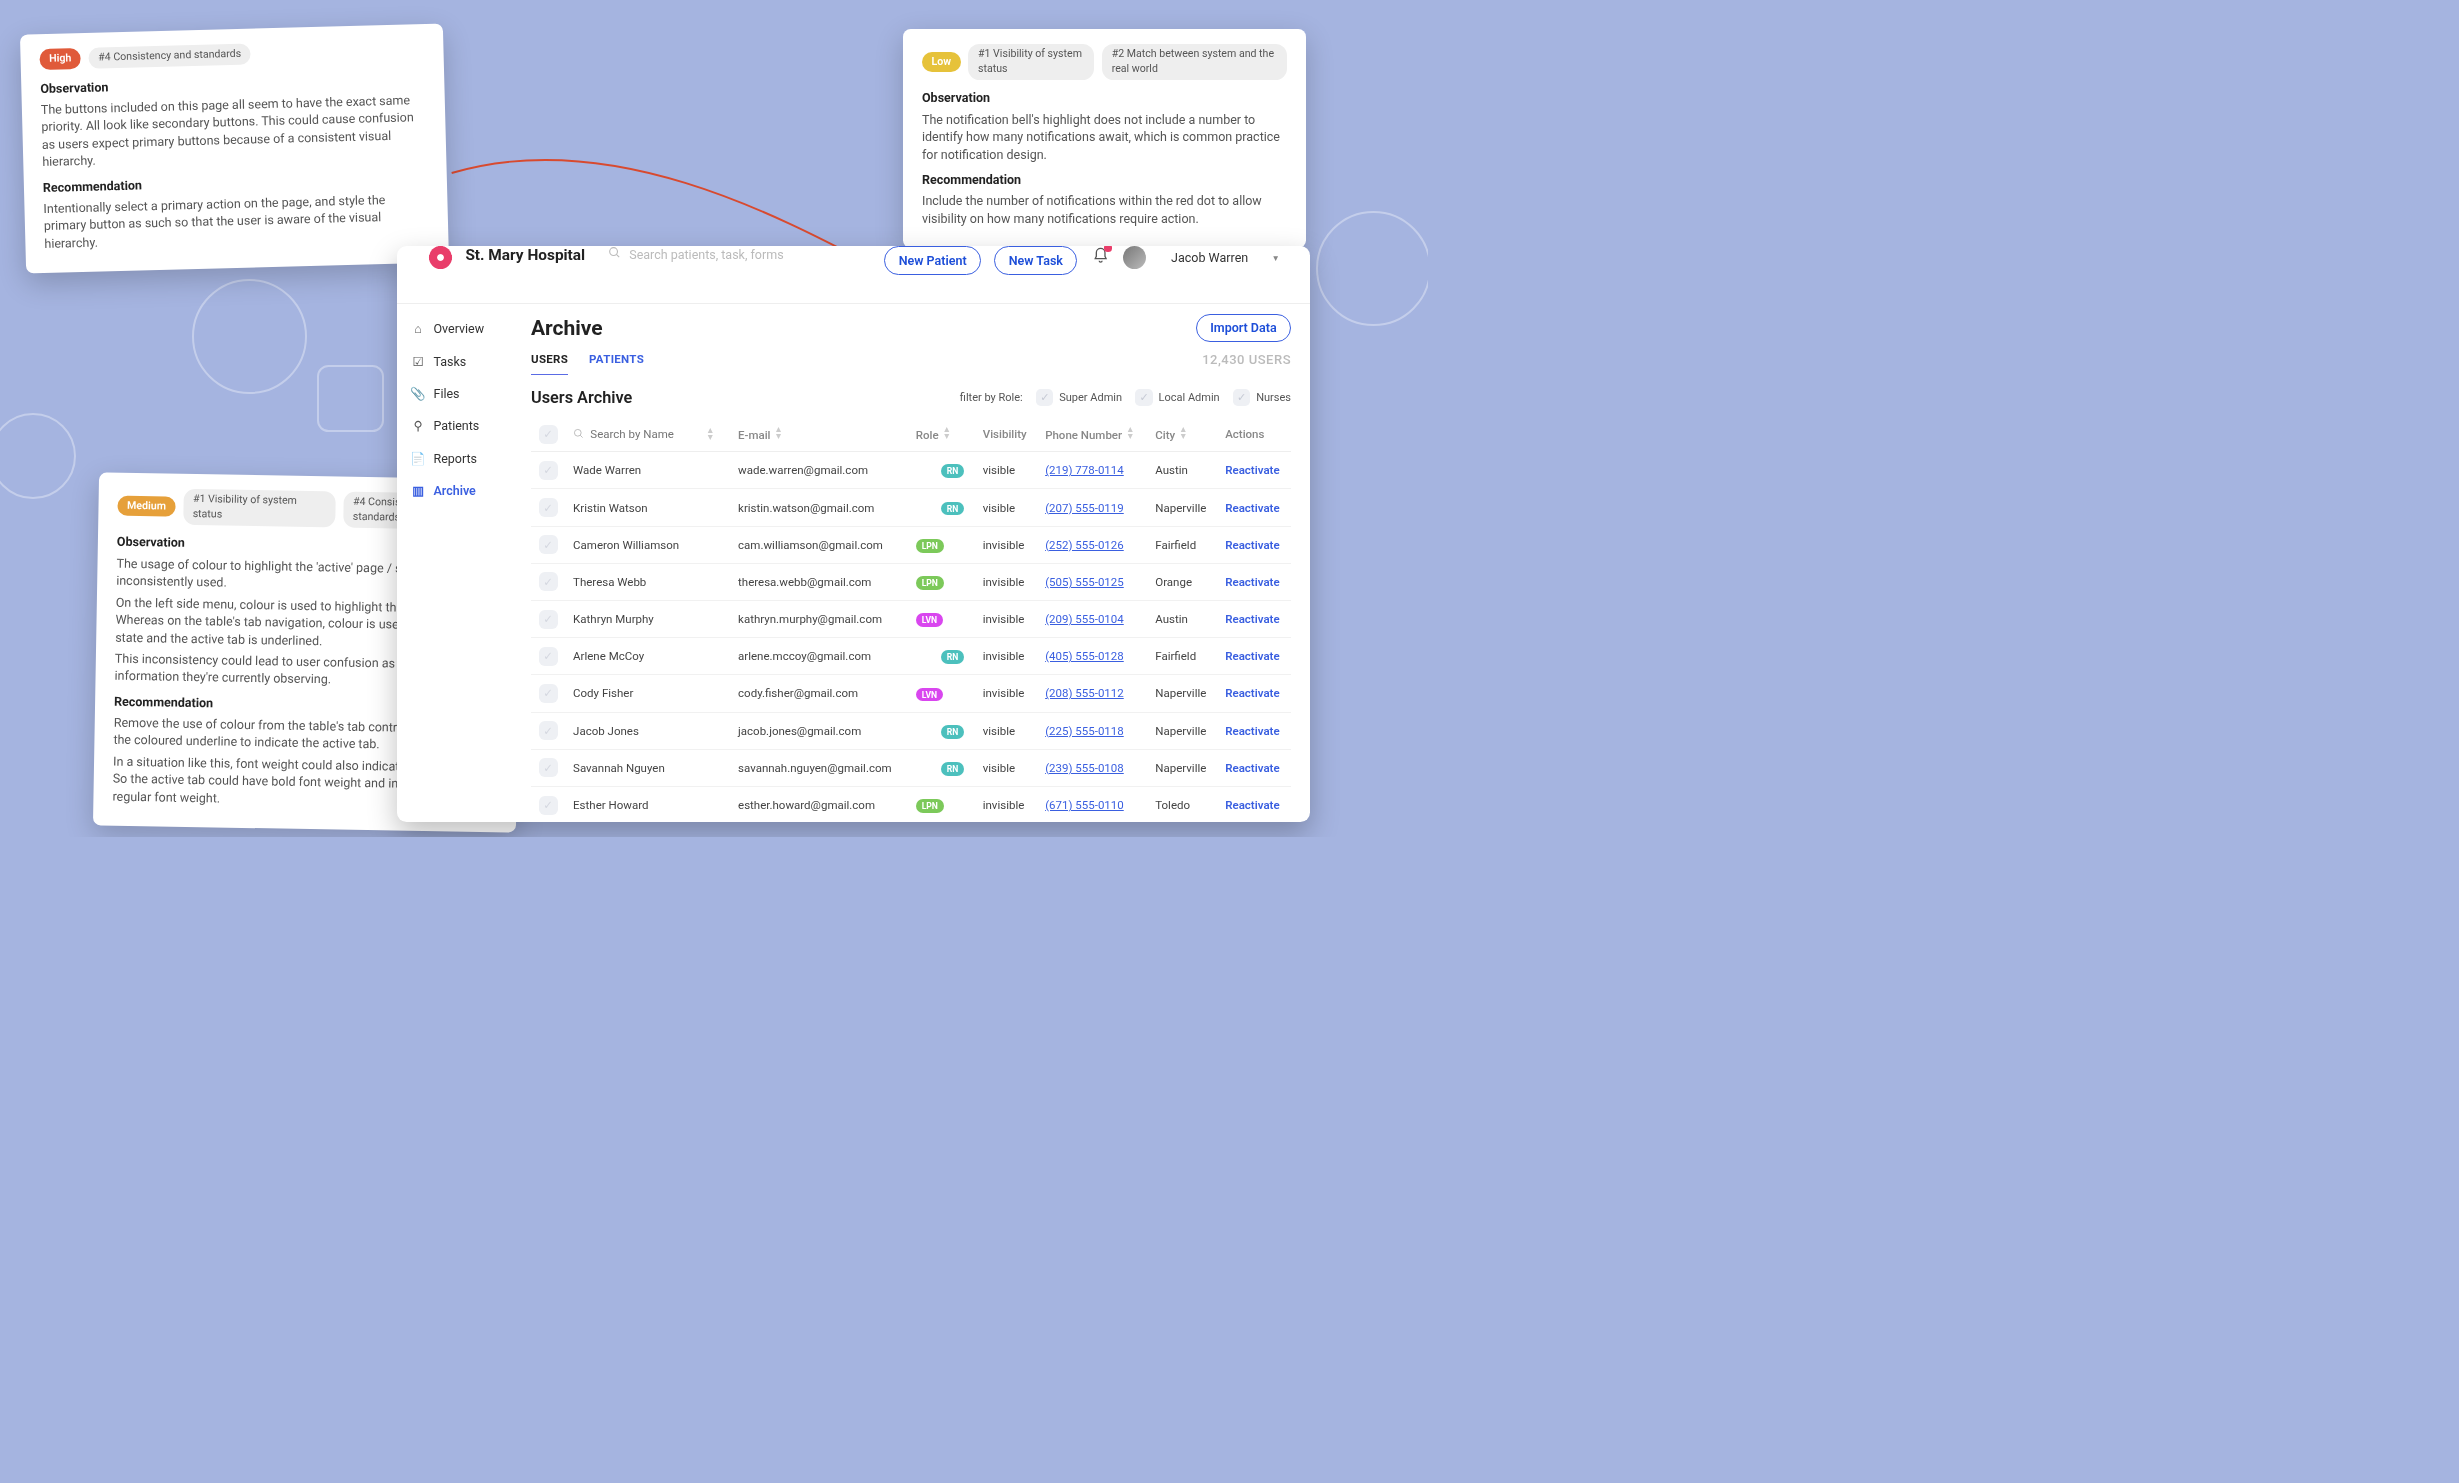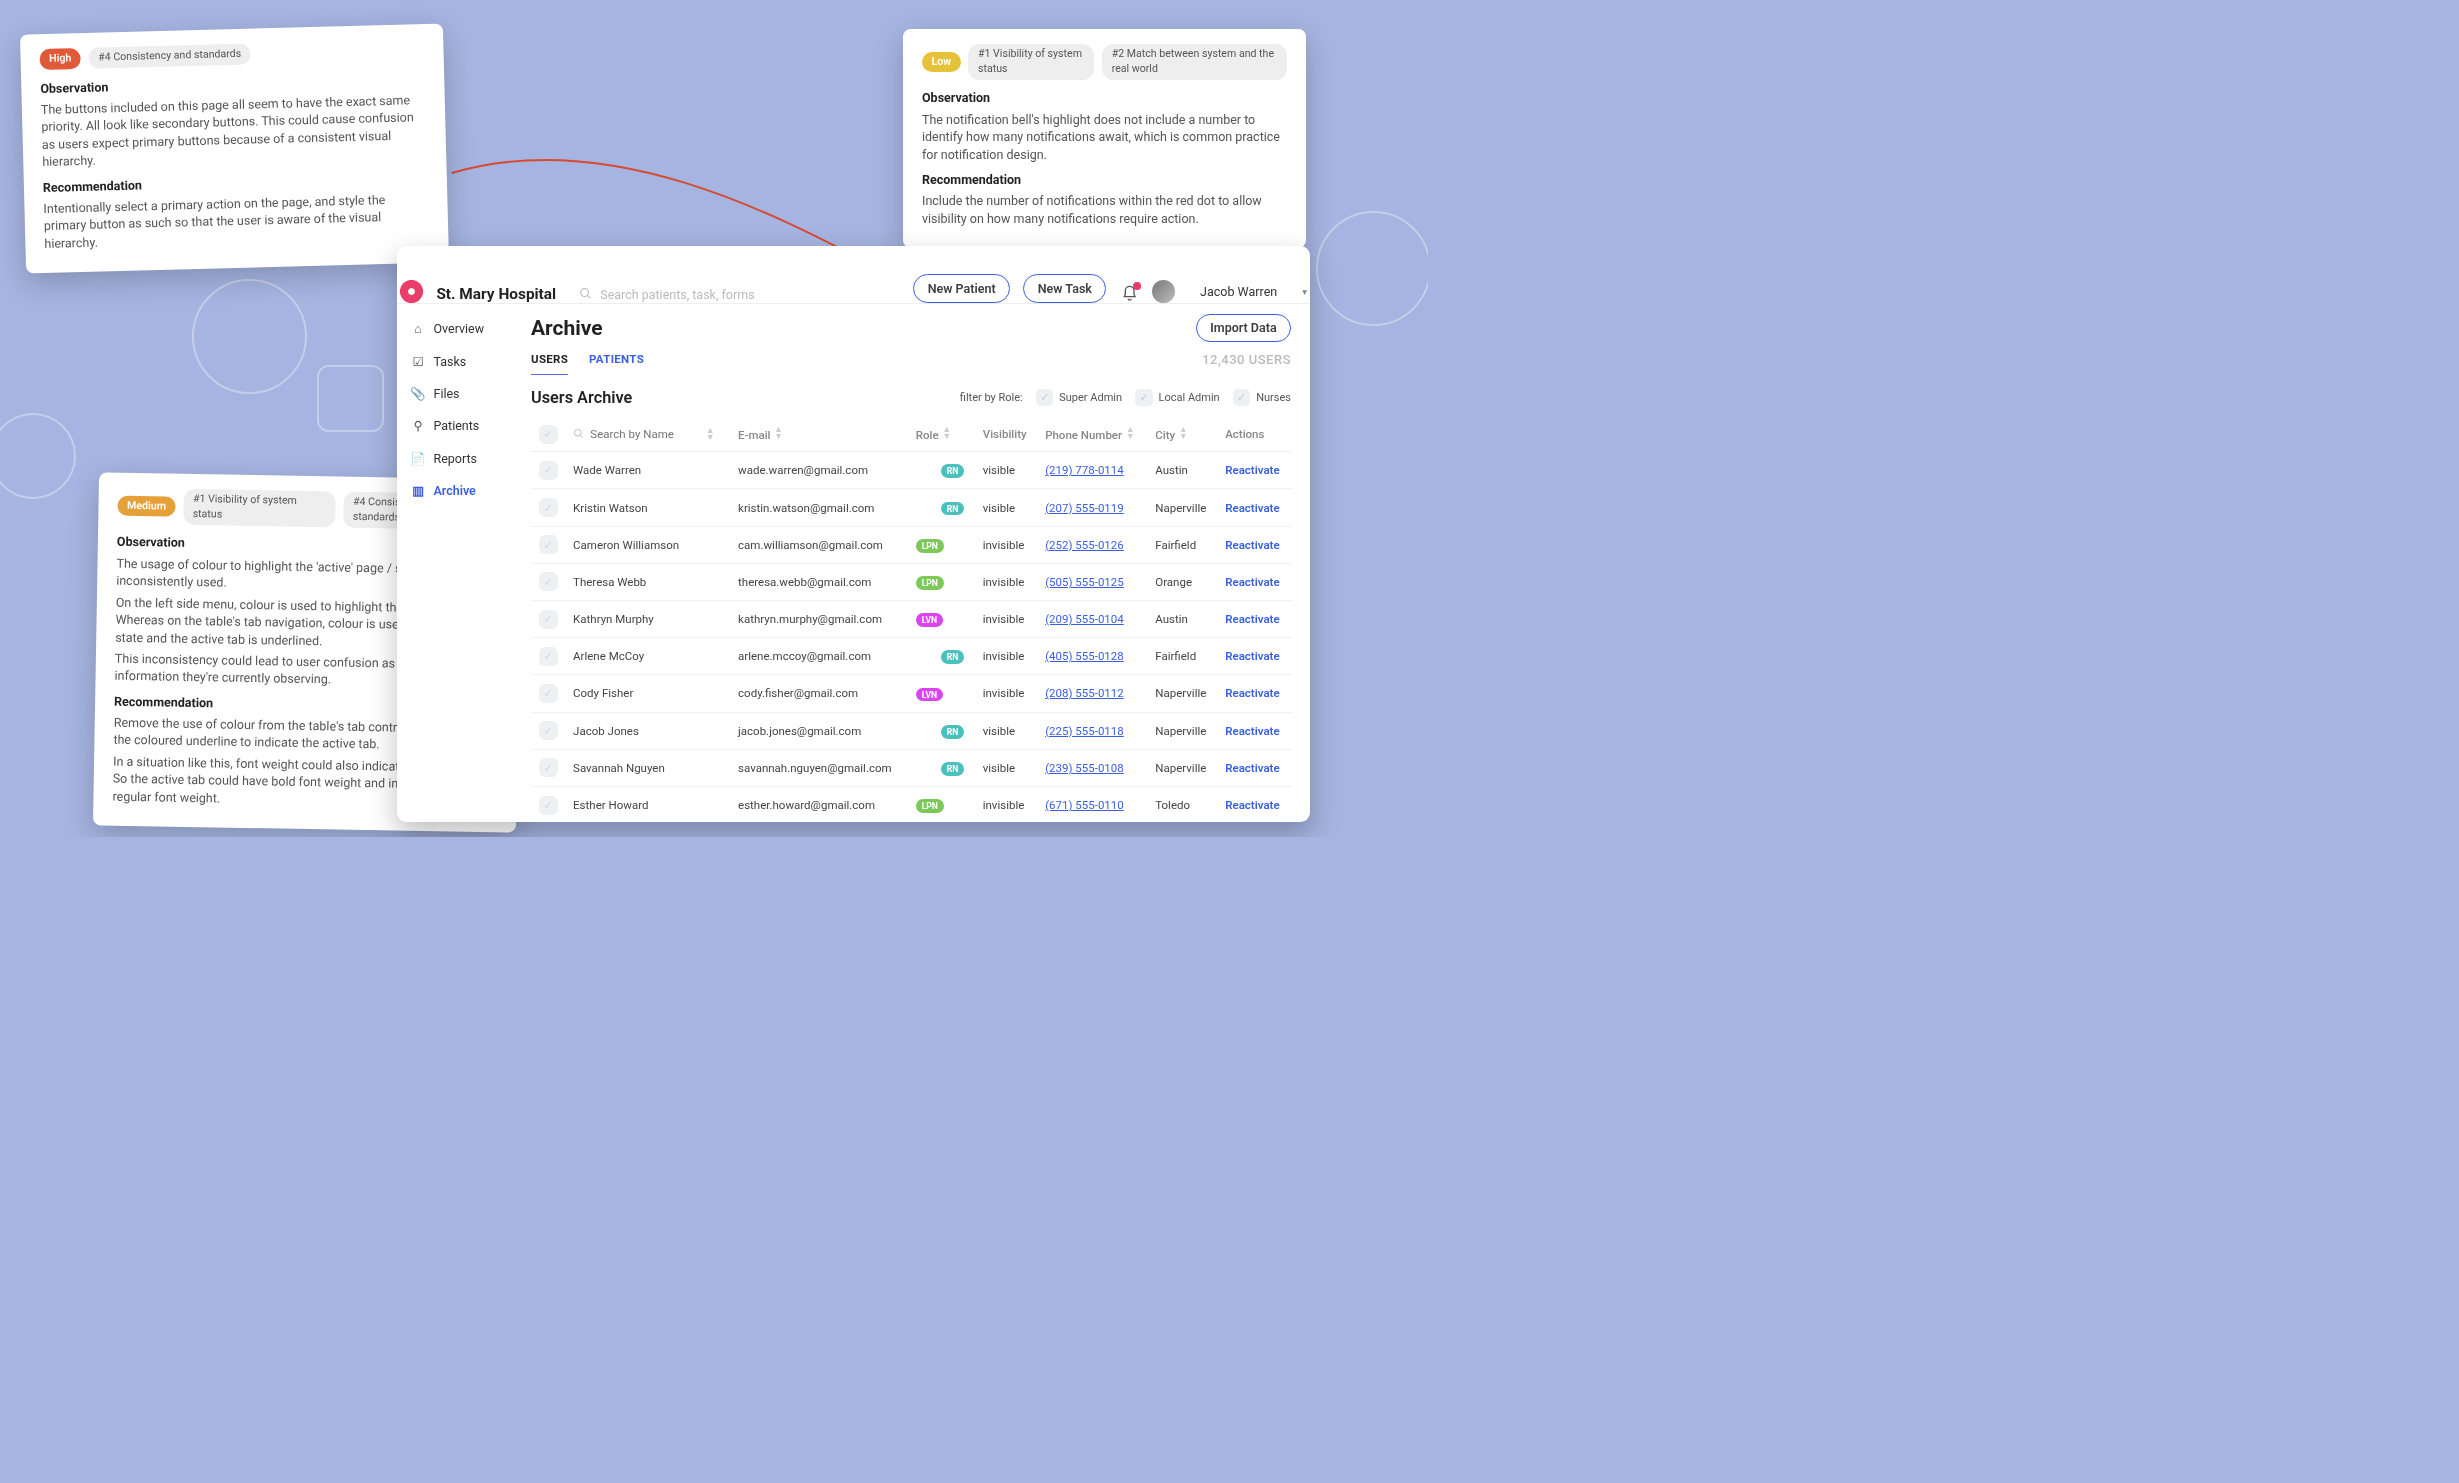--- a/index.html
+++ b/index.html
@@ -33,21 +33,21 @@
 
   
   .app {
     position:absolute; left:397px; top:246px; width:913px; height:576px;
     background:#fff; border-radius:9.6px;
     box-shadow:0 11.5px 29px rgba(0,0,0,0.25);
     display:flex; flex-direction:column;
     overflow:hidden;
   }
   .topbar {
-    height:58px; display:flex; align-items:flex-end; padding:0 3px; gap:13.4px;
+    height:58px; display:flex; align-items:flex-start; padding:0 32px; gap:13.4px;
     border-bottom:1px solid #eee;
   }
   .logo-dot {
     width:23px;height:23px;border-radius:50%;
     background: radial-gradient(circle at 50% 50%, #fff 2.9px, #e93d6a 3.8px);
     position:relative;
   }
   .logo-dot::before{
     content:""; position:absolute; inset:0; border-radius:50%;
     background:
@@ -55,21 +55,21 @@
       radial-gradient(circle at 92% 50%, #e93d6a 2.9px, transparent 2.9px),
       radial-gradient(circle at 50% 92%, #e93d6a 2.9px, transparent 2.9px),
       radial-gradient(circle at 8% 50%, #e93d6a 2.9px, transparent 2.9px);
   }
   .brand { font-weight:700; font-size:15.4px; color:#222; }
   .search {
     flex:1; display:flex; align-items:center; gap:7.7px; color:#bbb; font-size:12.5px;
     padding:0 9.6px;
   }
   .btn-outline {
-    border:1.4px solid #3a5fe0; color:#404040; background:#fff;
+    border:1.4px solid #3a5fe0; color:#1d4ed8; background:#fff;
     padding:5.8px 13.4px; border-radius:17.3px; font-size:12.5px; font-weight:600;
     cursor:pointer;
   }
   .bell { position:relative; width:19px; height:19px; display:flex; align-items:center; justify-content:center; cursor:pointer;}
   .bell .dot { position:absolute; top:-1.9px; right:-1.9px; width:7.7px;height:7.7px;background:#e93d6a;border-radius:50%; }
   .user { display:flex; align-items:center; gap:25px; cursor:pointer; font-size:12.5px; color:#333;}
   .avatar { width:23px;height:23px;border-radius:50%;
     background:linear-gradient(135deg,#777,#bbb); }
   .chev { font-size:9.6px; color:#888; }
 

